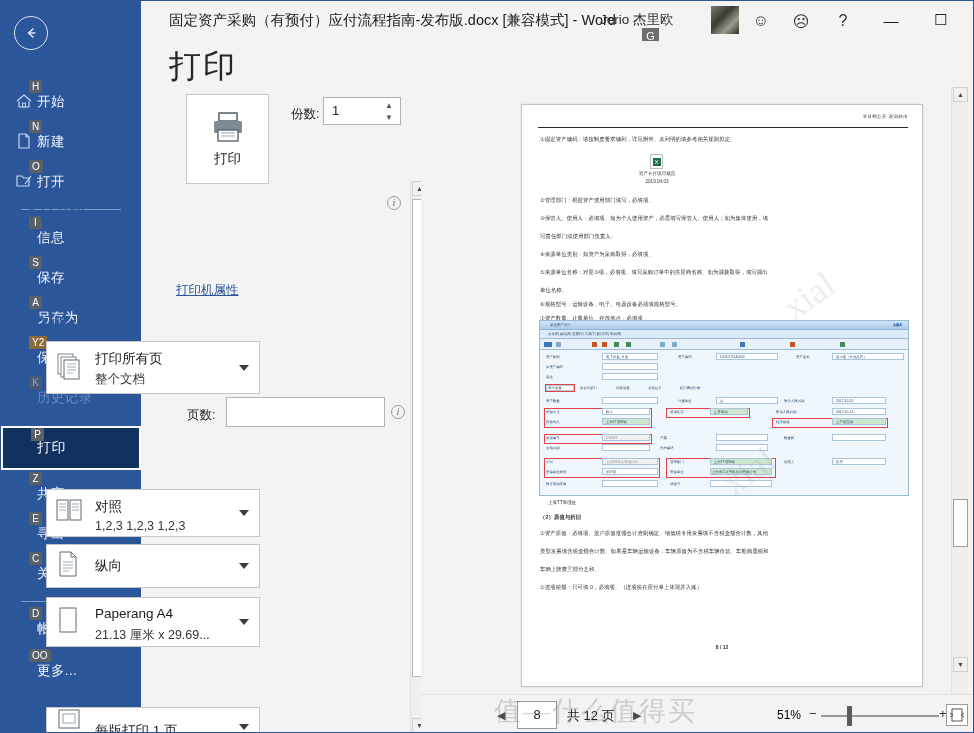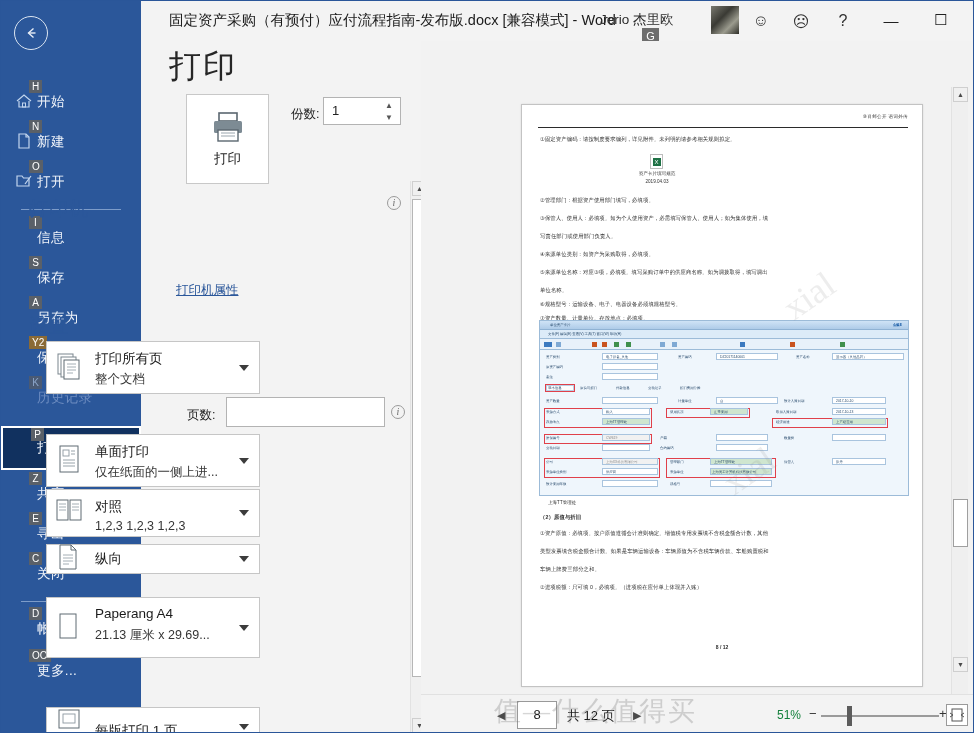--- a/index.html
+++ b/index.html
@@ -338,21 +338,21 @@
     background: #fff; border: 1px solid #999;
     text-align: center; line-height: 26px;
     font-size: 13px; color: #1b1b1b;
   }
   #pagecount {
     position: absolute; left: 146px; top: 12px;
     font-size: 13px; color: #1b1b1b; white-space: nowrap;
   }
   #zoomval {
     position: absolute; left: 356px; top: 13px;
-    font-size: 12px; color: #15803d;
+    font-size: 12px; color: #000000;
   }
   #zoom-track {
     position: absolute; left: 400px; top: 20px;
     width: 118px; height: 2px; background: #9a9a9a;
   }
   #zoom-minus { position: absolute; left: 388px; top: 11px; font-size: 13px; color: #333; cursor:pointer; }
   #zoom-plus  { position: absolute; left: 518px; top: 11px; font-size: 13px; color: #333; cursor:pointer; }
   #zoom-knob {
     position: absolute; left: 426px; top: 11px;
     width: 5px; height: 20px; background: #5c5c5c; cursor: pointer;
@@ -553,71 +553,55 @@
     </span>
     <span class="l1">打印所有页</span>
     <span class="l2">整个文档</span>
     <span class="caret"></span>
   </div>
 
   <div id="pages-label">页数:</div>
   <input id="pages-input" type="text" value="" style="">
   <div class="info-i" style="left:390px; top:404px">i</div>
 
-  <div class="combo" style="top:433px; height:53px;">
-    <span class="ico">
-      <svg width="26" height="30" viewBox="0 0 26 30">
-        <rect x="4" y="2" width="18" height="26" fill="#fff" stroke="#5f6b73" stroke-width="1"></rect>
-        <rect x="7" y="6" width="6" height="6" fill="none" stroke="#8d98a0" stroke-width=".9"></rect>
-        <line x1="15" y1="7" x2="19" y2="7" stroke="#8d98a0" stroke-width=".9"></line>
-        <line x1="15" y1="10" x2="19" y2="10" stroke="#8d98a0" stroke-width=".9"></line>
-        <line x1="7" y1="16" x2="19" y2="16" stroke="#8d98a0" stroke-width=".9"></line>
-        <line x1="7" y1="19" x2="19" y2="19" stroke="#8d98a0" stroke-width=".9"></line>
-        <line x1="7" y1="22" x2="19" y2="22" stroke="#8d98a0" stroke-width=".9"></line>
-      </svg>
-    </span>
-    <span class="l1">单面打印</span>
-    <span class="l2">仅在纸面的一侧上进...</span>
-    <span class="caret"></span>
-  </div>
 
   <div class="combo" style="top:488px; height:48px;">
     <span class="ico">
       <svg width="30" height="28" viewBox="0 0 30 28">
         <rect x="1" y="3" width="11" height="20" fill="#fff" stroke="#5f6b73" stroke-width="1"></rect>
         <rect x="14" y="3" width="11" height="20" fill="#fff" stroke="#5f6b73" stroke-width="1"></rect>
         <line x1="3" y1="7" x2="10" y2="7" stroke="#9aa5ad" stroke-width=".9"></line>
         <line x1="3" y1="10" x2="10" y2="10" stroke="#9aa5ad" stroke-width=".9"></line>
         <line x1="3" y1="13" x2="10" y2="13" stroke="#9aa5ad" stroke-width=".9"></line>
         <line x1="16" y1="7" x2="23" y2="7" stroke="#9aa5ad" stroke-width=".9"></line>
         <line x1="16" y1="10" x2="23" y2="10" stroke="#9aa5ad" stroke-width=".9"></line>
         <line x1="16" y1="13" x2="23" y2="13" stroke="#9aa5ad" stroke-width=".9"></line>
       </svg>
     </span>
     <span class="l1">对照</span>
     <span class="l2">1,2,3    1,2,3    1,2,3</span>
     <span class="caret"></span>
   </div>
 
-  <div class="combo" style="top:543px; height:30px;">
+  <div class="combo" style="top:543px; height:44px;">
     <span class="ico">
       <svg width="24" height="28" viewBox="0 0 24 28">
         <path d="M4 2 H15 L20 7 V26 H4 Z" fill="#fff" stroke="#5f6b73" stroke-width="1"></path>
         <path d="M15 2 V7 H20" fill="none" stroke="#5f6b73" stroke-width="1"></path>
         <line x1="7" y1="12" x2="17" y2="12" stroke="#9aa5ad" stroke-width=".9"></line>
         <line x1="7" y1="15" x2="17" y2="15" stroke="#9aa5ad" stroke-width=".9"></line>
         <line x1="7" y1="18" x2="17" y2="18" stroke="#9aa5ad" stroke-width=".9"></line>
         <line x1="7" y1="21" x2="13" y2="21" stroke="#9aa5ad" stroke-width=".9"></line>
       </svg>
     </span>
     <span class="one">纵向</span>
     <span class="caret"></span>
   </div>
 
-  <div class="combo" style="top:596px; height:61px;">
+  <div class="combo" style="top:596px; height:50px;">
     <span class="ico">
       <svg width="24" height="28" viewBox="0 0 24 28">
         <rect x="4" y="2" width="16" height="24" fill="#fff" stroke="#5f6b73" stroke-width="1"></rect>
       </svg>
     </span>
     <span class="l1">Paperang A4</span>
     <span class="l2">21.13 厘米 x 29.69...</span>
     <span class="caret"></span>
   </div>
 

